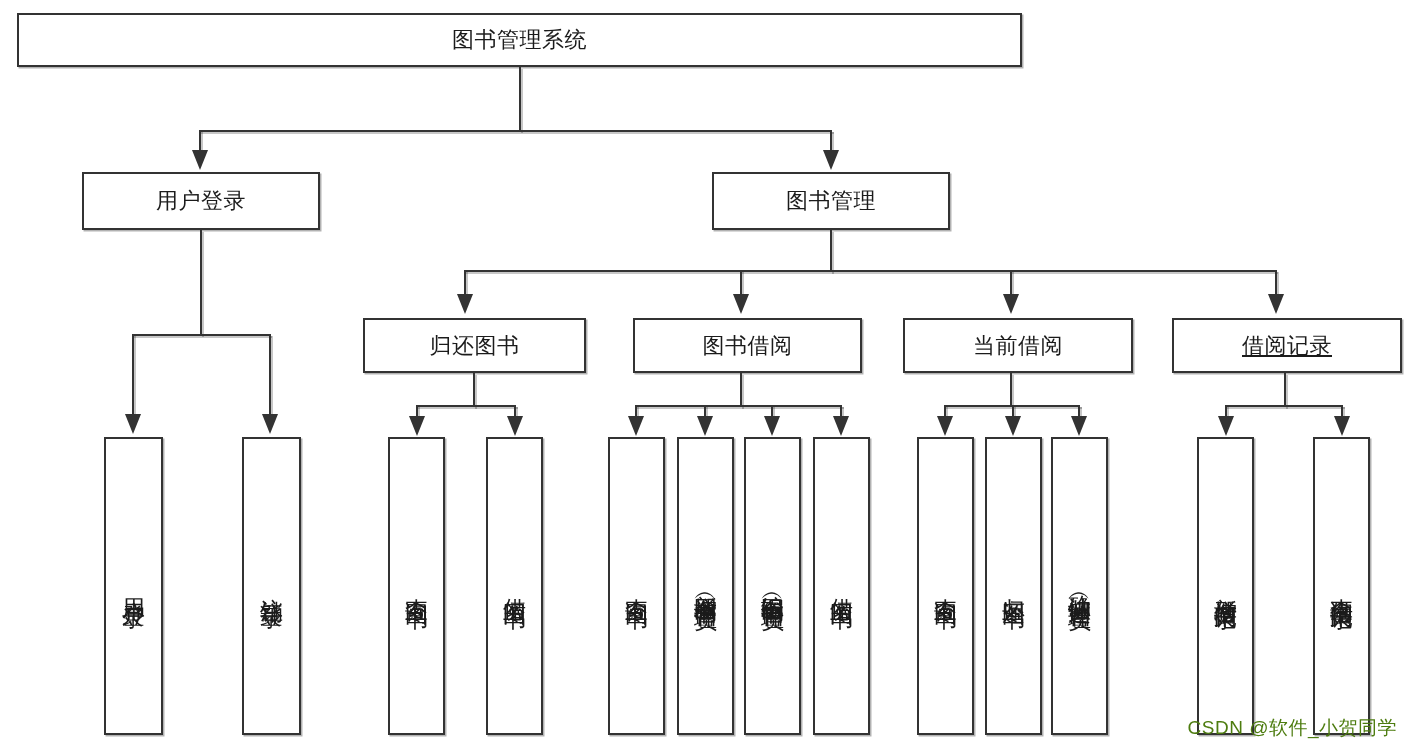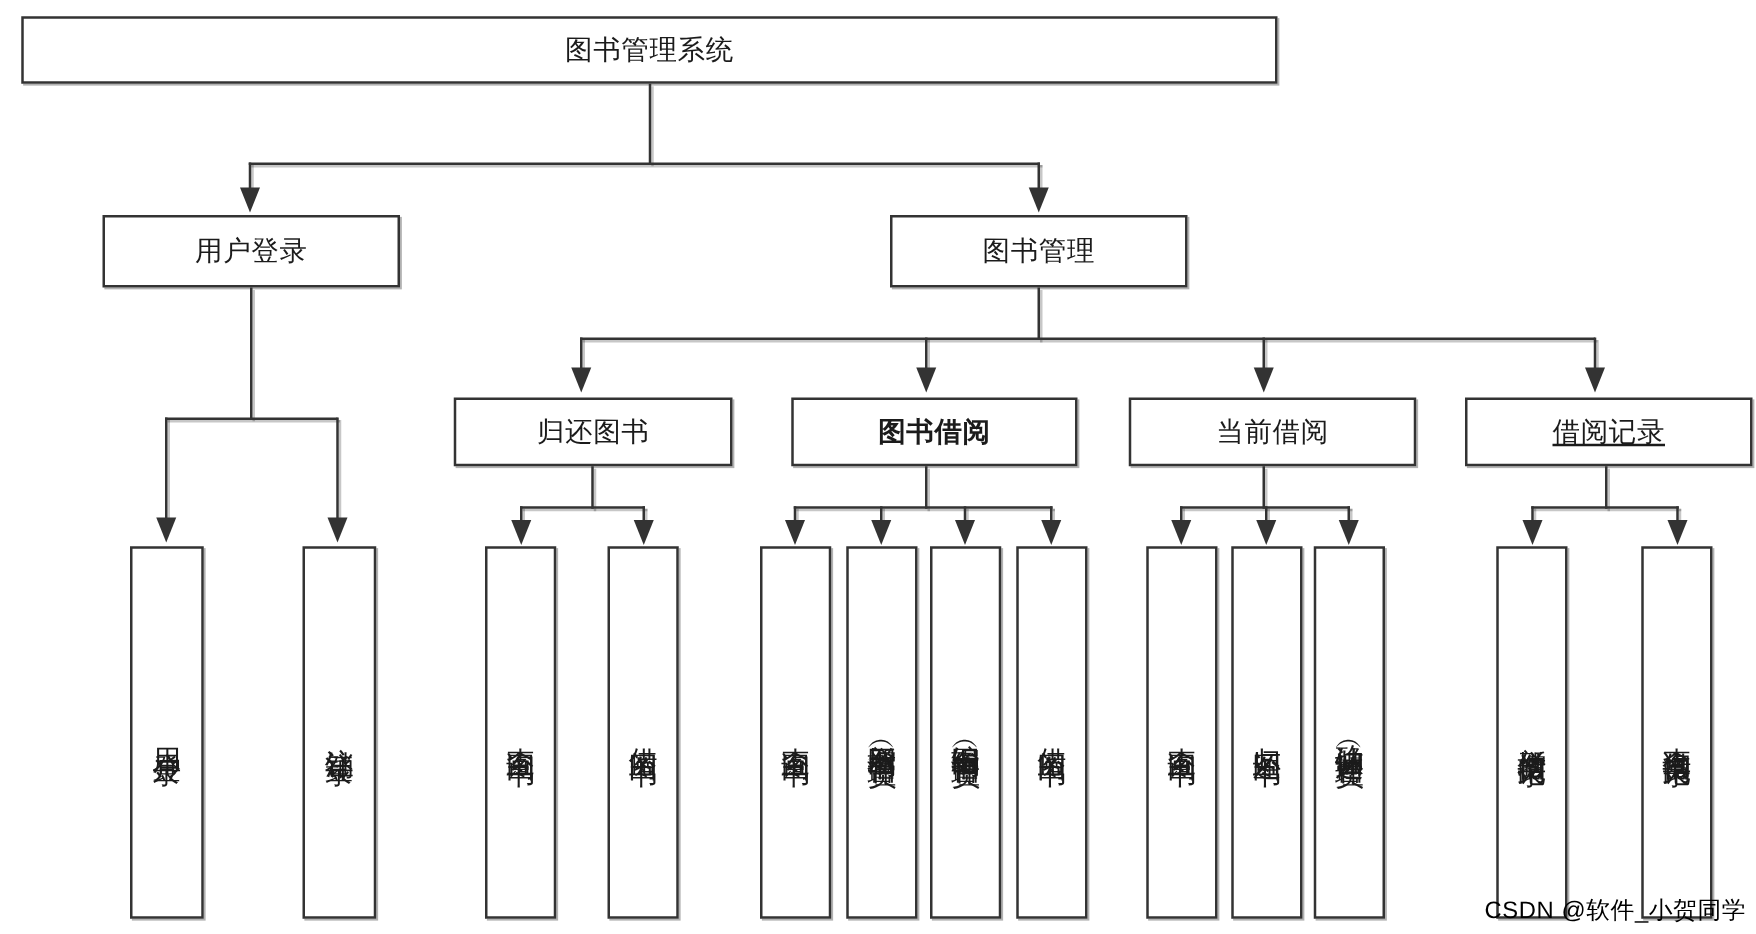--- a/index.html
+++ b/index.html
@@ -65,21 +65,21 @@
     border-left:8px solid transparent;
     border-right:8px solid transparent;
     border-top:20px solid #333333;
   }
 
   
   #watermark{
     position:absolute;
     right:8px;bottom:6px;
     font-size:19px;
-    color:#000000;
+    color:#4d7c0f;
     white-space:nowrap;
     letter-spacing:0.5px;
   }
 </style>
 </head>
 <body>
 
 <div id="stage">
 
   <div class="node" style="left:17px;top:13px;width:1005px;height:54px;">
@@ -114,21 +114,21 @@
   <div class="ln v" style="left:740px;top:270px;width:2px;height:28px;"></div>
   <div class="arrow" style="left:733px;top:294px;"></div>
   <div class="ln v" style="left:1010px;top:270px;width:2px;height:28px;"></div>
   <div class="arrow" style="left:1003px;top:294px;"></div>
   <div class="ln v" style="left:1275px;top:270px;width:2px;height:28px;"></div>
   <div class="arrow" style="left:1268px;top:294px;"></div>
 
   <div class="node" style="left:363px;top:318px;width:223px;height:55px;">
     <span class="label">归还图书</span>
   </div>
-  <div class="node" style="left:633px;top:318px;width:229px;height:55px;font-weight:bold;">
+  <div class="node" style="left:633px;top:318px;width:229px;height:55px;">
     <span class="label">图书借阅</span>
   </div>
   <div class="node" style="left:903px;top:318px;width:230px;height:55px;text-align:right;">
     <span class="label">当前借阅</span>
   </div>
   <div class="node" style="left:1172px;top:318px;width:230px;height:55px;text-decoration:underline;">
     <span class="label">借阅记录</span>
   </div>
 
   <div class="ln v" style="left:473px;top:373px;width:2px;height:34px;"></div>

